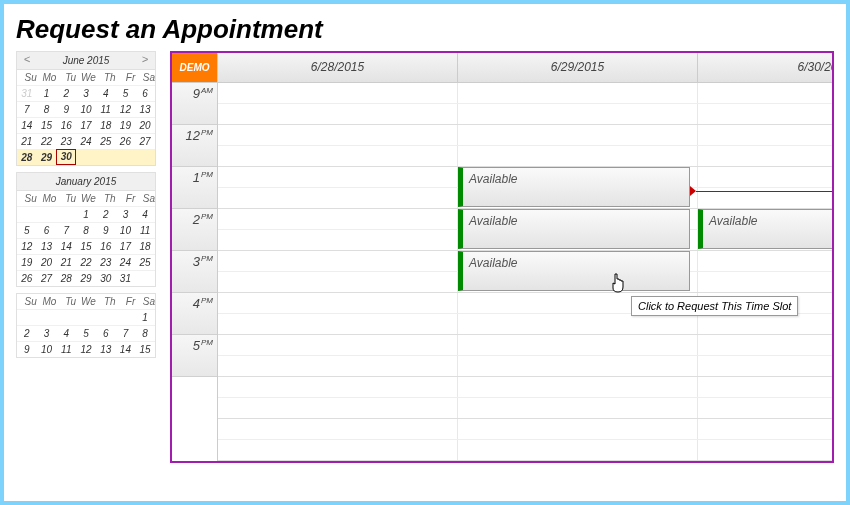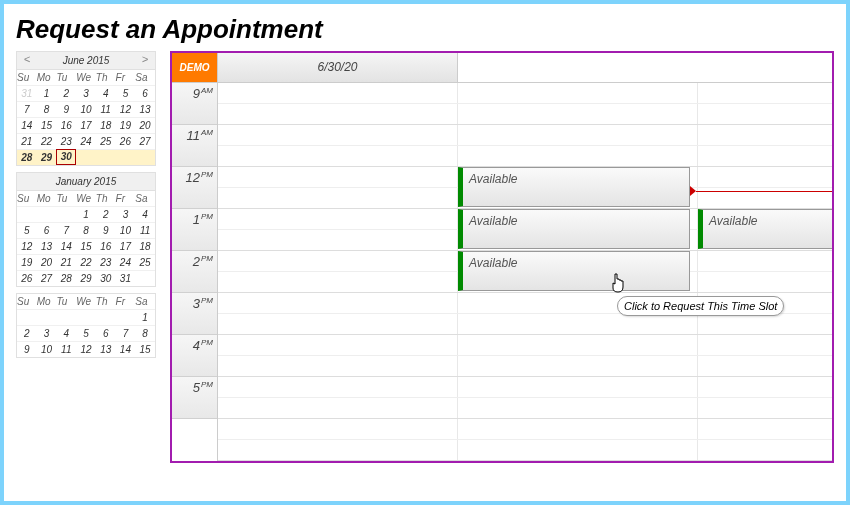--- a/index.html
+++ b/index.html
@@ -9,21 +9,21 @@
   .title { font-size: 26px; font-weight: bold; padding: 10px 12px 6px; font-family: Verdana, Arial, sans-serif; }
   .subheading { font-size: 12px; color: #333; padding: 0 0 6px 166px; }
   .main { display: flex; padding: 0 12px; }
   .sidebar { width: 140px; flex: 0 0 140px; }
   .mini-cal { border: 1px solid #e0e0e0; margin-bottom: 6px; font-size: 10px; color: #333; }
   .mini-hdr { display: flex; align-items: center; justify-content: center; background: #f0f0f0; height: 18px; position: relative; border-bottom: 1px solid #e0e0e0; }
   .mini-nav { position: absolute; top: 1px; width: 16px; text-align: center; color: #888; cursor: pointer; font-size: 11px; }
   .mini-prev { left: 2px; } .mini-next { right: 2px; }
   .mini-title { font-size: 10px; }
   .mini-grid { display: grid; grid-template-columns: repeat(7, 1fr); }
-  .mini-dow { text-align: left; padding: 2px 0; color: #666; }
+  .mini-dow { text-align: right; padding: 2px 0; color: #666; }
   .mini-day { text-align: center; padding: 2px 0; border-top: 1px solid #f0f0f0; cursor: pointer; min-height: 15px; }
   .mini-day.other { color: #ccc; }
   .mini-day.hl { background: #fff3c8; }
   .mini-day.bold { font-weight: bold; }
   .mini-day.today { border: 1px solid #a00; padding: 1px 0; }
   .mini-day.empty { cursor: default; }
 
   .scheduler { flex: 1; border: 2px solid #a21caf; position: relative; height: 412px; overflow: hidden; margin-left: 14px; }
   .sched-hdr { display: flex; height: 30px; border-bottom: 1px solid #ccc; }
   .corner { width: 46px; flex: 0 0 46px; background: #ff7a00; color: #fff; font-size: 10px; font-weight: bold; display: flex; align-items: center; justify-content: center; border-right: 1px solid #ccc; }
@@ -182,27 +182,28 @@
               <div class="mini-day">14</div>
               <div class="mini-day">15</div>
             </div>
           </div>
         </div>
 
       <div class="scheduler">
         <div class="sched-hdr">
           <div class="corner">DEMO</div>
           <div id="day-hdrs" style="display:flex;flex:1;">
+              <div class="day-col-hdr">6/28/2015</div>
+              <div class="day-col-hdr">6/29/2015</div>
               <div class="day-col-hdr">6/30/20</div>
             </div>
         </div>
         <div class="sched-body">
           <div class="hours-col" id="hours-col">
               <div class="hour-cell"><span>9</span><span class="ampm">AM</span></div>
-              <div class="hour-cell"><span>11</span><span class="ampm">AM</span></div>
               <div class="hour-cell"><span>12</span><span class="ampm">PM</span></div>
               <div class="hour-cell"><span>1</span><span class="ampm">PM</span></div>
               <div class="hour-cell"><span>2</span><span class="ampm">PM</span></div>
               <div class="hour-cell"><span>3</span><span class="ampm">PM</span></div>
               <div class="hour-cell"><span>4</span><span class="ampm">PM</span></div>
               <div class="hour-cell"><span>5</span><span class="ampm">PM</span></div>
             </div>
           <div class="grid-area" id="grid-area">
 
             <div id="grid-rows">
@@ -301,21 +302,21 @@
             <div id="events">
                 <div class="event" style="top: 84px; left: 240px; width: 232px; height: 40px;">Available</div>
                 <div class="event" style="top: 126px; left: 240px; width: 232px; height: 40px;">Available</div>
                 <div class="event" style="top: 168px; left: 240px; width: 232px; height: 40px;">Available</div>
                 <div class="event" style="top: 126px; left: 480px; width: 240px; height: 40px;">Available</div>
               </div>
 
             <div class="now-line" id="now-line" style="top: 108px;"></div>
             <div class="now-tri" id="now-tri" style="top: 108px;"></div>
 
-            <div class="tooltip" id="tooltip" style="left: 399px; top: 213px; border-radius: 10px;">Click to Request This Time Slot</div>
+            <div class="tooltip" id="tooltip" style="left: 413px; top: 213px;">Click to Request This Time Slot</div>
 
             <div class="cursor" id="cursor" style="left: 392px; top: 190px;">
               <svg width="16" height="20" viewBox="0 0 16 20">
                   <path d="M5 1 L5 11 L3 10 L3 15 Q3 19 8 19 Q13 19 13 14 L13 8 L11 8 L11 7 L9 7 L9 6 L7 6 L7 1 Z" fill="#fff" stroke="#000" stroke-width="1"></path>
                 </svg>
             </div>
           </div>
         </div>
       </div>
     </div>

